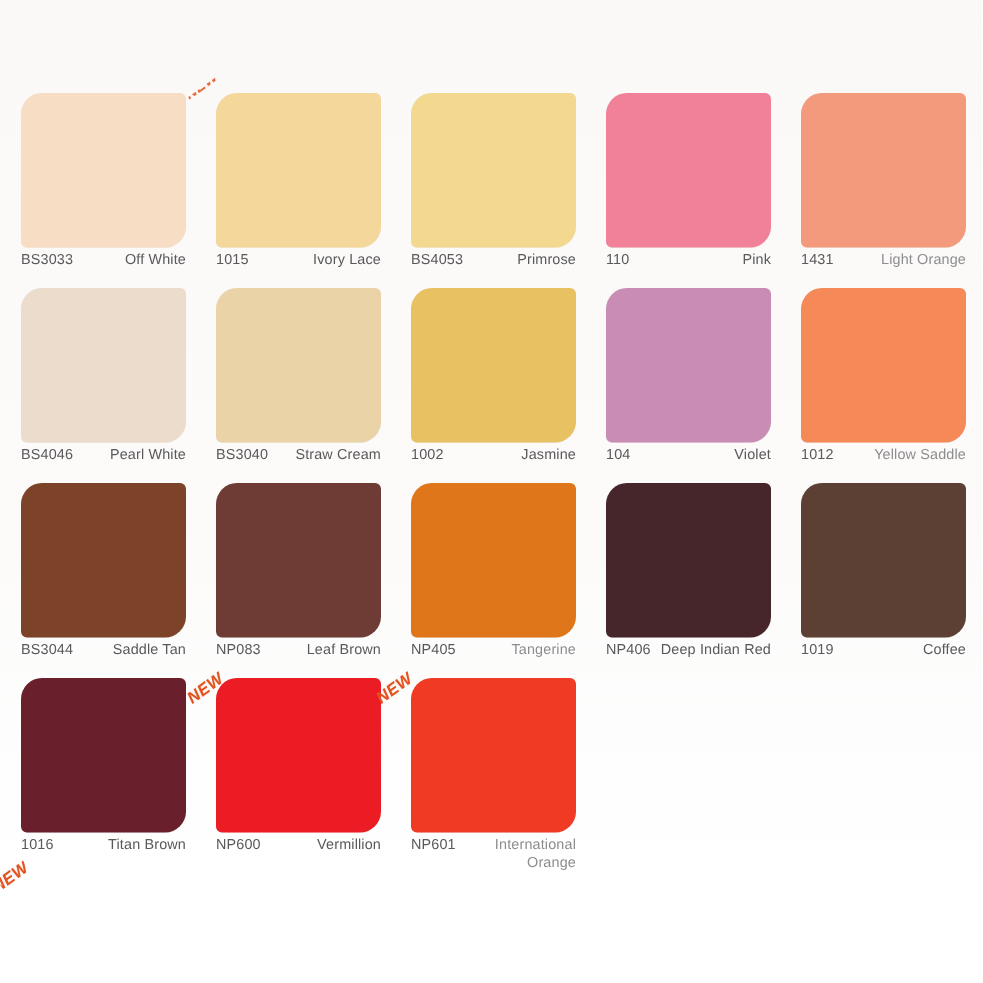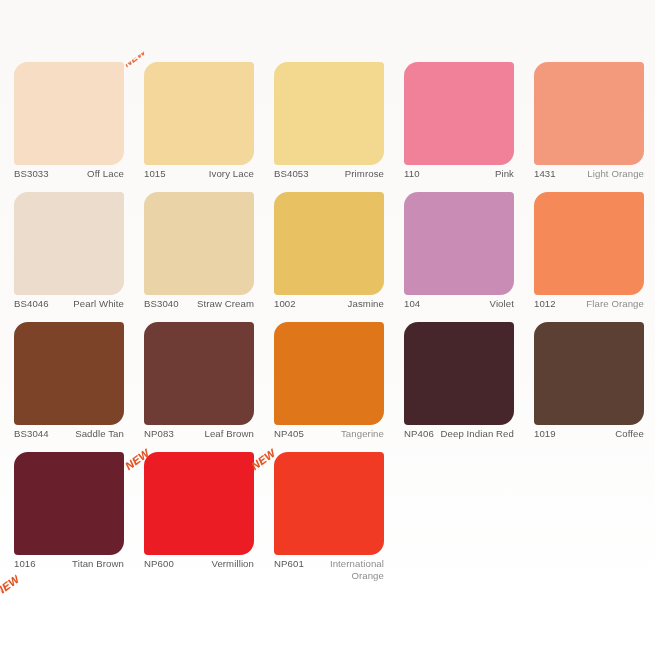--- a/index.html
+++ b/index.html
@@ -106,21 +106,21 @@
 </head>
 <body>
 
 <div id="chart-sheet">
 
   <div id="swatch-grid">
       <div class="swatch-cell">
         <div class="swatch-chip" style="background: rgb(247, 221, 196);"></div>
         <div class="swatch-labels">
           <span class="swatch-code">BS3033</span>
-          <span class="swatch-name">Off Lace</span>
+          <span class="swatch-name">Off White</span>
         </div>
       </div>
       <div class="swatch-cell">
         <div class="swatch-chip" style="background: rgb(244, 215, 154);"></div>
         <div class="swatch-labels">
           <span class="swatch-code">1015</span>
           <span class="swatch-name">Ivory Lace</span>
         </div>
       </div>
       <div class="swatch-cell">
@@ -169,21 +169,21 @@
         <div class="swatch-chip" style="background: rgb(201, 141, 181);"></div>
         <div class="swatch-labels">
           <span class="swatch-code">104</span>
           <span class="swatch-name">Violet</span>
         </div>
       </div>
       <div class="swatch-cell">
         <div class="swatch-chip" style="background: rgb(245, 138, 88);"></div>
         <div class="swatch-labels">
           <span class="swatch-code">1012</span>
-          <span class="swatch-name name-light">Flare Orange</span>
+          <span class="swatch-name name-light">Yellow Saddle</span>
         </div>
       </div>
       <div class="swatch-cell">
         <div class="swatch-chip" style="background: rgb(125, 67, 40);"></div>
         <div class="swatch-labels">
           <span class="swatch-code">BS3044</span>
           <span class="swatch-name">Saddle Tan</span>
         </div>
       </div>
       <div class="swatch-cell">

